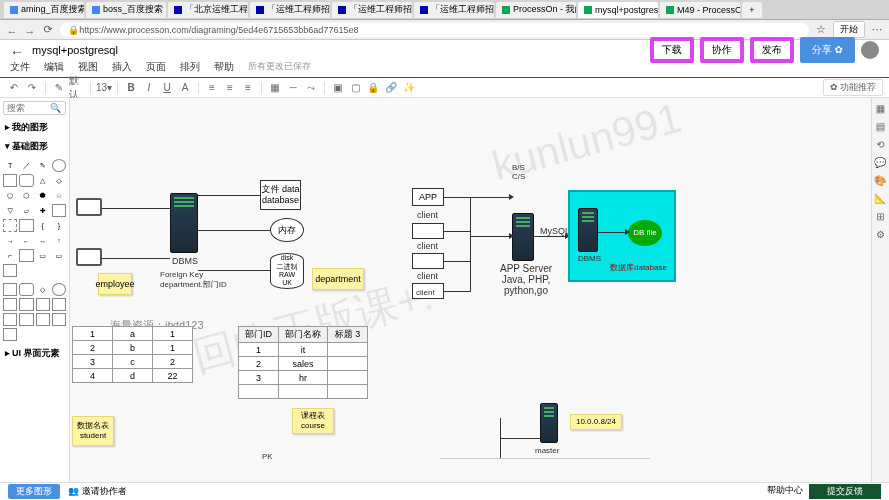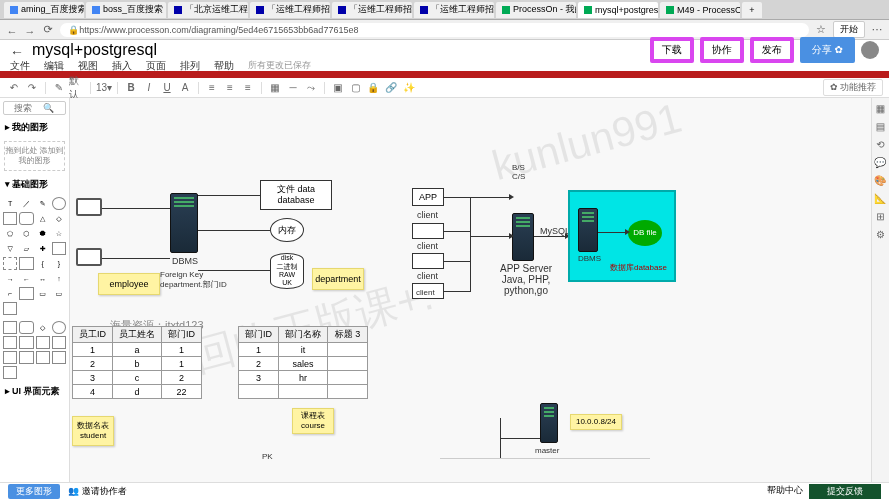--- a/index.html
+++ b/index.html
@@ -7,34 +7,34 @@
 .browser-tabs{height:20px;background:#d4d4d4;display:flex;align-items:center;padding:0 4px;border-bottom:1px solid #aaa}
 .btab{background:#f0f0f0;height:16px;padding:0 6px;font-size:9px;display:flex;align-items:center;margin-right:2px;max-width:80px;overflow:hidden;white-space:nowrap;border-radius:2px 2px 0 0}
 .btab.active{background:#fff}
 .btab .favicon{width:8px;height:8px;background:#4285f4;margin-right:3px;flex-shrink:0}
 .addr-bar{height:20px;background:#f0f0f0;display:flex;align-items:center;padding:0 6px;gap:6px;border-bottom:1px solid #ccc}
 .addr-bar .nav-ico{width:12px;height:12px;display:flex;align-items:center;justify-content:center;color:#555}
 .url-box{flex:1;background:#fff;height:14px;border-radius:7px;padding:0 8px;font-size:9px;color:#555;display:flex;align-items:center}
 .addr-btn{font-size:9px;padding:1px 6px;background:#fff;border:1px solid #ccc;border-radius:2px}
 .doc-header{height:20px;display:flex;align-items:center;padding:0 10px;gap:8px}
 .back-arrow{font-size:14px;color:#333}
-.doc-title{font-size:16px;font-weight:500}
+.doc-title{font-size:11px;font-weight:500}
 .doc-actions{margin-left:auto;display:flex;gap:6px;align-items:center}
 .doc-btn{font-size:10px;padding:2px 8px;border:4px solid #d946ef;border-radius:2px;background:#fff}
 .doc-btn.primary{background:#4a90e2;color:#fff;border-color:#4a90e2}
 .avatar{width:18px;height:18px;border-radius:50%;background:#888}
-.menubar{height:18px;display:flex;align-items:center;padding:0 10px;gap:14px;font-size:10px;color:#333;border-bottom:7px solid #b91c1c}
+.menubar{height:18px;display:flex;padding:0 10px;gap:14px;font-size:10px;color:#333;border-bottom:1px solid #b91c1c}
 .menubar .save-note{color:#999;font-size:9px}
 .toolbar{height:20px;border-bottom:1px solid #ddd;display:flex;align-items:center;padding:0 6px;gap:2px}
 .tb-ico{width:16px;height:16px;display:flex;align-items:center;justify-content:center;color:#666;font-size:10px}
 .tb-sep{width:1px;height:12px;background:#ddd;margin:0 3px}
 .func-tag{margin-left:auto;font-size:9px;color:#666;padding:1px 6px;border:1px solid #ddd;border-radius:2px}
 .main{display:flex;height:384px}
 .sidebar{width:70px;border-right:1px solid #ddd;background:#fff;overflow:hidden;font-size:9px}
-.search-box{margin:3px;height:14px;border:1px solid #ccc;border-radius:2px;display:flex;align-items:center;padding:0 10px}
+.search-box{margin:3px;height:14px;border:1px solid #ccc;border-radius:2px;display:flex;align-items:center;padding:0 3px}
 .search-box input{border:none;width:100%;font-size:9px;outline:none}
 .side-section{padding:3px 5px;font-weight:bold;font-size:9px}
 .drop-zone{margin:4px;height:30px;border:1px dashed #ccc;display:flex;align-items:center;justify-content:center;text-align:center;font-size:8px;color:#888;line-height:1.2}
 .shape-grid{display:grid;grid-template-columns:repeat(4,1fr);gap:2px;padding:3px}
 .shape-g{height:13px;border:1px solid #888;font-size:7px;display:flex;align-items:center;justify-content:center}
 .shape-g.circ{border-radius:50%}
 .shape-g.none{border:none}
 .canvas-wrap{flex:1;position:relative;background:#f8f8f8;overflow:hidden}
 .canvas{position:absolute;inset:0}
 .rtools{width:18px;background:#f4f4f4;border-left:1px solid #ddd;display:flex;flex-direction:column;align-items:center;padding-top:4px;gap:6px}
@@ -175,22 +175,20 @@
 </div>
 
 <div class="main">
 
   <div class="sidebar">
     <div class="search-box">
         <input placeholder="搜索" style="">
         <span>🔍</span>
       </div>
     <div class="side-section">▸ <span>我的图形</span></div>
-    <div class="drop-zone">拖到此处
-添加到我的图形</div>
     <div class="side-section">▾ <span>基础图形</span></div>
     <div class="shape-grid">
       <div class="shape-g none">T</div>
         <div class="shape-g none">／</div>
         <div class="shape-g none">✎</div>
         <div class="shape-g circ"></div>
       <div class="shape-g"></div>
         <div class="shape-g" style="border-radius:3px"></div>
         <div class="shape-g none">△</div>
         <div class="shape-g none">◇</div>
@@ -242,31 +240,31 @@
       <div class="label" style="top:220px;left:40px;color:#888;font-size:11px">海量资源：itxtd123</div>
 
       <div class="node laptop" style="top:100px;left:6px;width:26px;height:18px"></div>
       <div class="node laptop" style="top:150px;left:6px;width:26px;height:18px"></div>
 
       <div class="node server" style="top:95px;left:100px;width:28px;height:60px"></div>
       <div class="label" style="top:158px;left:102px">DBMS</div>
       <div class="label" style="top:172px;left:90px;font-size:8px;white-space:pre">Foreign Key
 department.部门ID</div>
 
-      <div class="node rect" style="top:82px;left:190px;width:72px;height:30px;white-space:pre">文件 data
+      <div class="node rect" style="top:82px;left:190px;width:41px;height:30px;white-space:pre">文件 data
 database</div>
 
       <div class="node rect" style="top:120px;left:200px;width:34px;height:24px;border-radius:50%">内存</div>
 
       <div class="node cyl" style="top:155px;left:200px;width:34px;height:36px;font-size:7px;white-space:pre">disk
 二进制
 RAW
 UK</div>
 
-      <div class="node sticky" style="top:175px;left:28px;width:62px;height:22px">employee</div>
+      <div class="node sticky" style="top:175px;left:28px;width:34px;height:22px">employee</div>
 
       <div class="node sticky" style="top:170px;left:242px;width:52px;height:22px">department</div>
 
       <div class="line hline" style="top:110px;left:32px;width:68px"></div>
       <div class="line hline" style="top:160px;left:32px;width:68px"></div>
       <div class="line hline" style="top:97px;left:128px;width:62px"></div>
       <div class="line hline" style="top:132px;left:128px;width:72px"></div>
       <div class="line hline" style="top:172px;left:128px;width:72px"></div>
 
       <div class="label" style="top:65px;left:442px;white-space:pre;font-size:8px">B/S
@@ -298,25 +296,20 @@
 
       <div class="node cyanbox" style="top:92px;left:498px;width:108px;height:92px"></div>
       <div class="node server" style="top:110px;left:508px;width:20px;height:44px"></div>
       <div class="label" style="top:156px;left:508px;font-size:8px">DBMS</div>
       <div class="node dbfile" style="top:122px;left:558px;width:34px;height:26px;font-size:8px">DB file</div>
       <div class="line hline arrow-r" style="top:134px;left:528px;width:30px"></div>
       <div class="label" style="top:164px;left:540px;font-size:8px;color:#a00">数据库database</div>
 
       <table class="tbl" style="top:228px;left:2px">
         <tbody>
-            <tr>
-              <th>员工ID</th>
-              <th>员工姓名</th>
-              <th>部门ID</th>
-            </tr>
         <tr>
               <td>1</td>
               <td>a</td>
               <td>1</td>
             </tr>
         <tr>
               <td>2</td>
               <td>b</td>
               <td>1</td>
             </tr>

